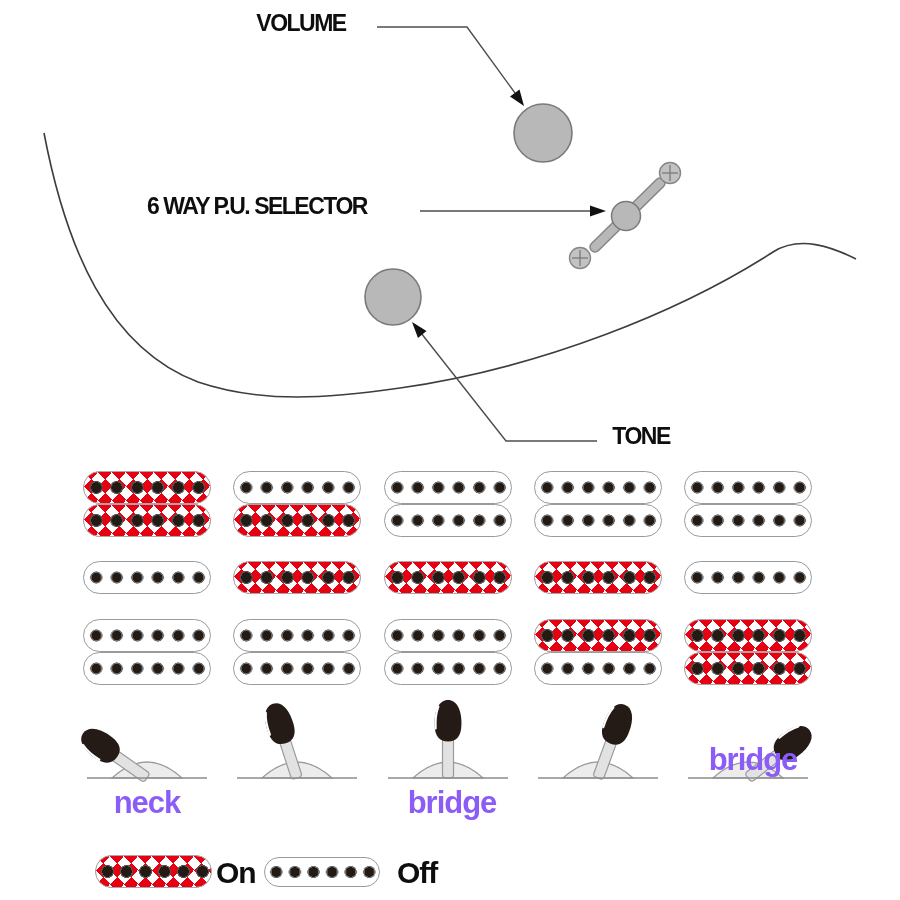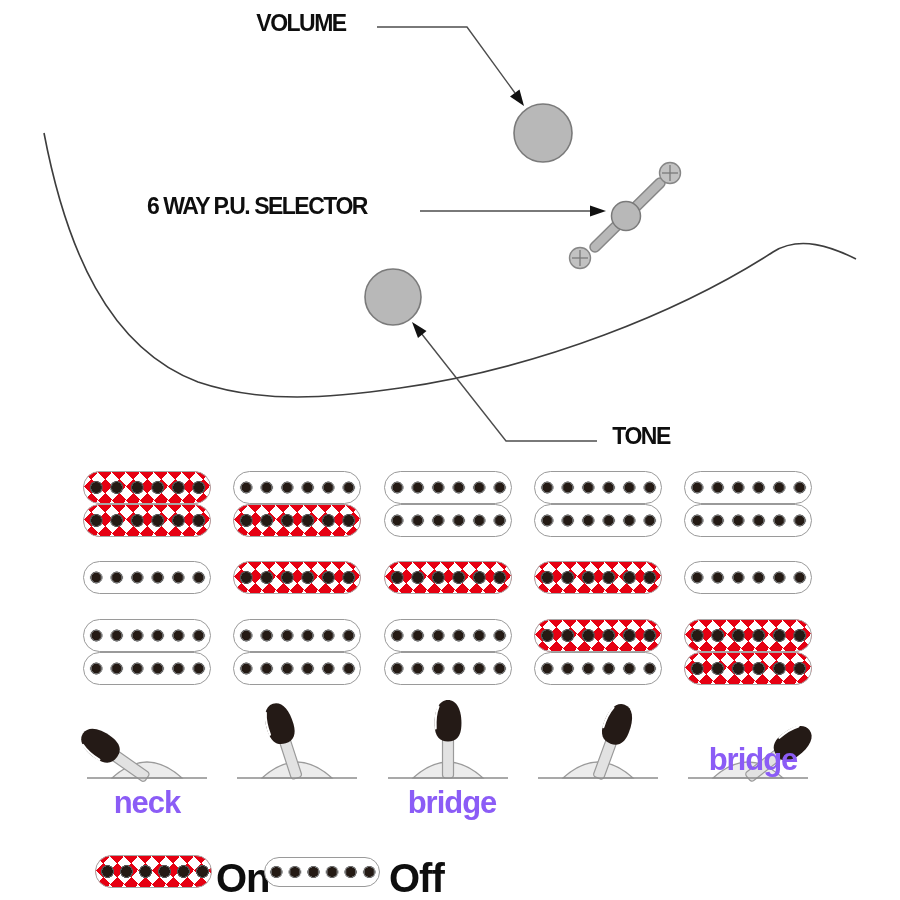--- a/index.html
+++ b/index.html
@@ -28,21 +28,21 @@
     background-position:2px 50%, 0 0;
     background-repeat:repeat-x, repeat;
   }
   .pos-label{
     position:absolute;transform:translateX(-50%);
     font-size:31px;font-weight:700;letter-spacing:-1px;white-space:nowrap;color:#8b5cf6;
   }
   .lever-svg{position:absolute;overflow:visible;}
   
   .legend-text{
-    position:absolute;font-size:40px;font-weight:700;letter-spacing:-1px;color:#0e0e0e;
+    position:absolute;font-size:30px;font-weight:700;letter-spacing:-1px;color:#0e0e0e;
   }
   .coil.legend-on{left:95px;top:855px;width:117px;height:33px;background-size:19px 100%,14px 14px;}
   .coil.legend-off{left:264px;top:857px;width:116px;height:30px;border-width:1.3px;background-size:18.6px 100%;}
 </style>
 </head>
 <body>
 
 <div class="stage">
 
   <svg class="top-svg" width="900" height="470" viewBox="0 0 900 470">
@@ -173,15 +173,15 @@
     <line x1="4" y1="66" x2="124" y2="66" stroke="#8c8c8c" stroke-width="1.5"></line>
   </svg>
 
   <div class="pos-label" style="left:147px;top:785px">neck</div>
   <div class="pos-label" style="left:452px;top:785px">bridge</div>
   <div class="pos-label" style="left:753px;top:742px">bridge</div>
 
   <div class="coil on legend-on"></div>
   <div class="legend-text" style="left:216px;top:856px">On</div>
   <div class="coil legend-off"></div>
-  <div class="legend-text" style="left:389px;top:856px">Off</div>
+  <div class="legend-text" style="left:397px;top:856px">Off</div>
 
 </div>
 
 </body></html>

